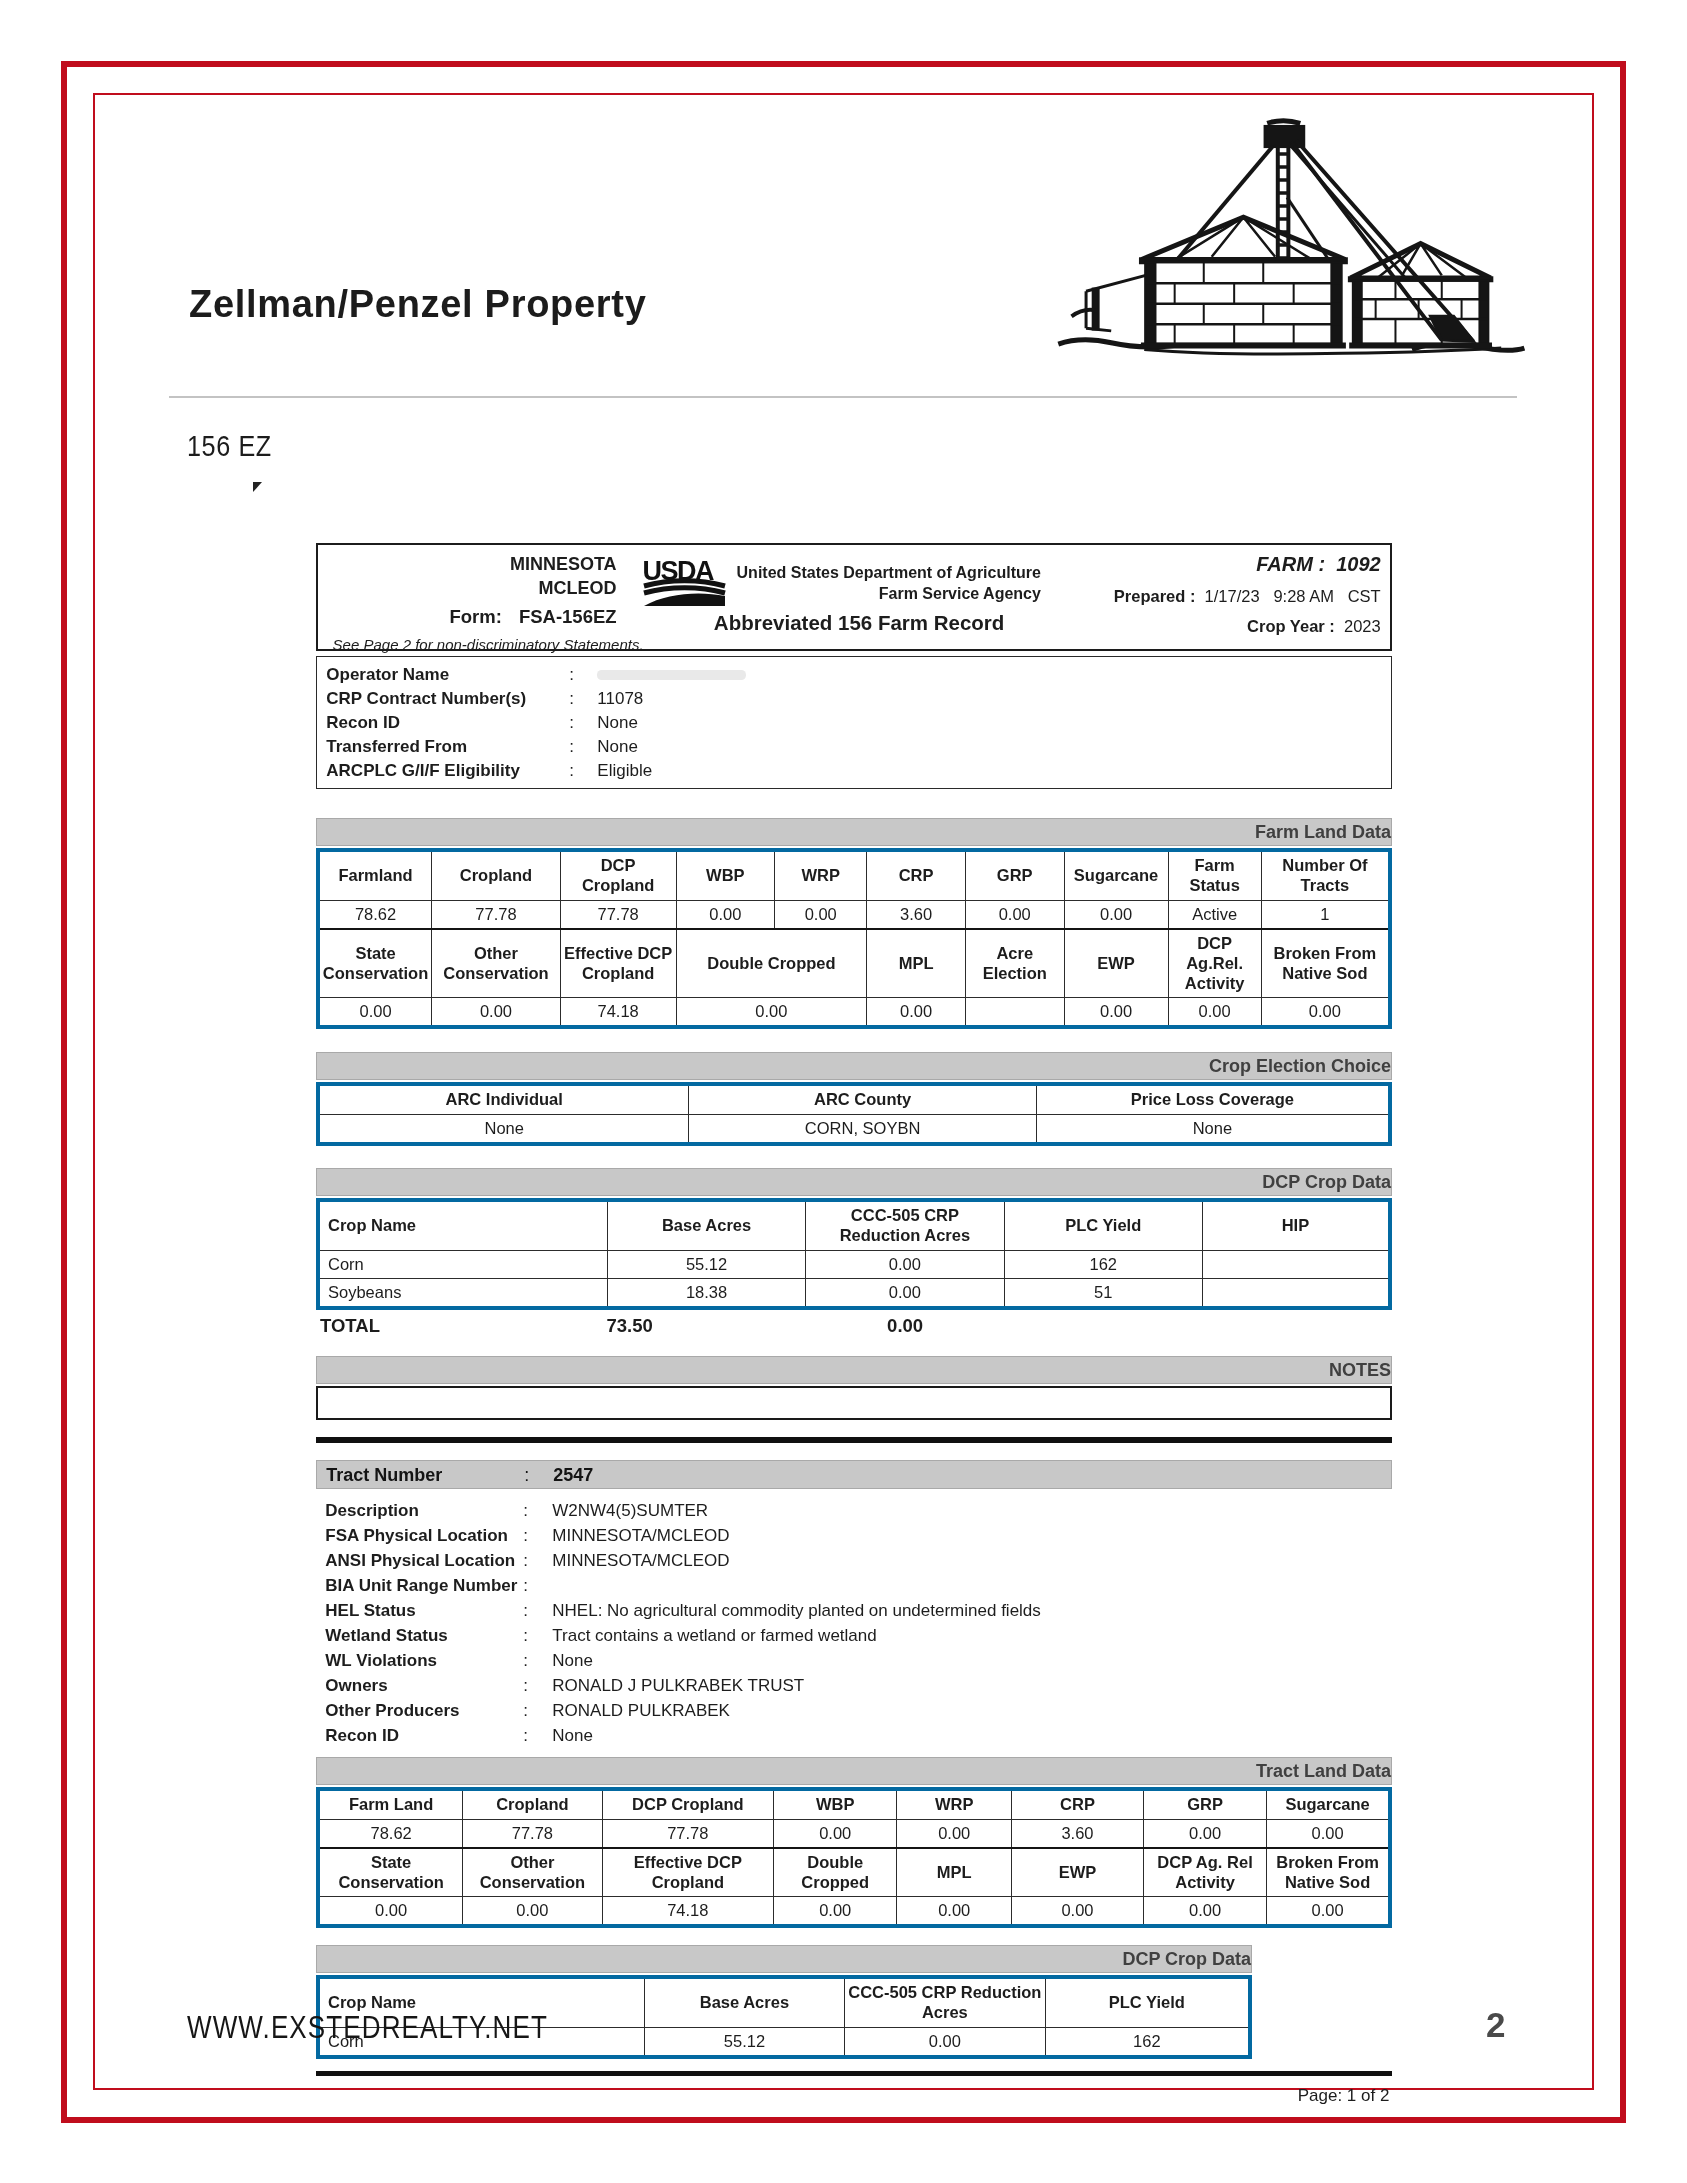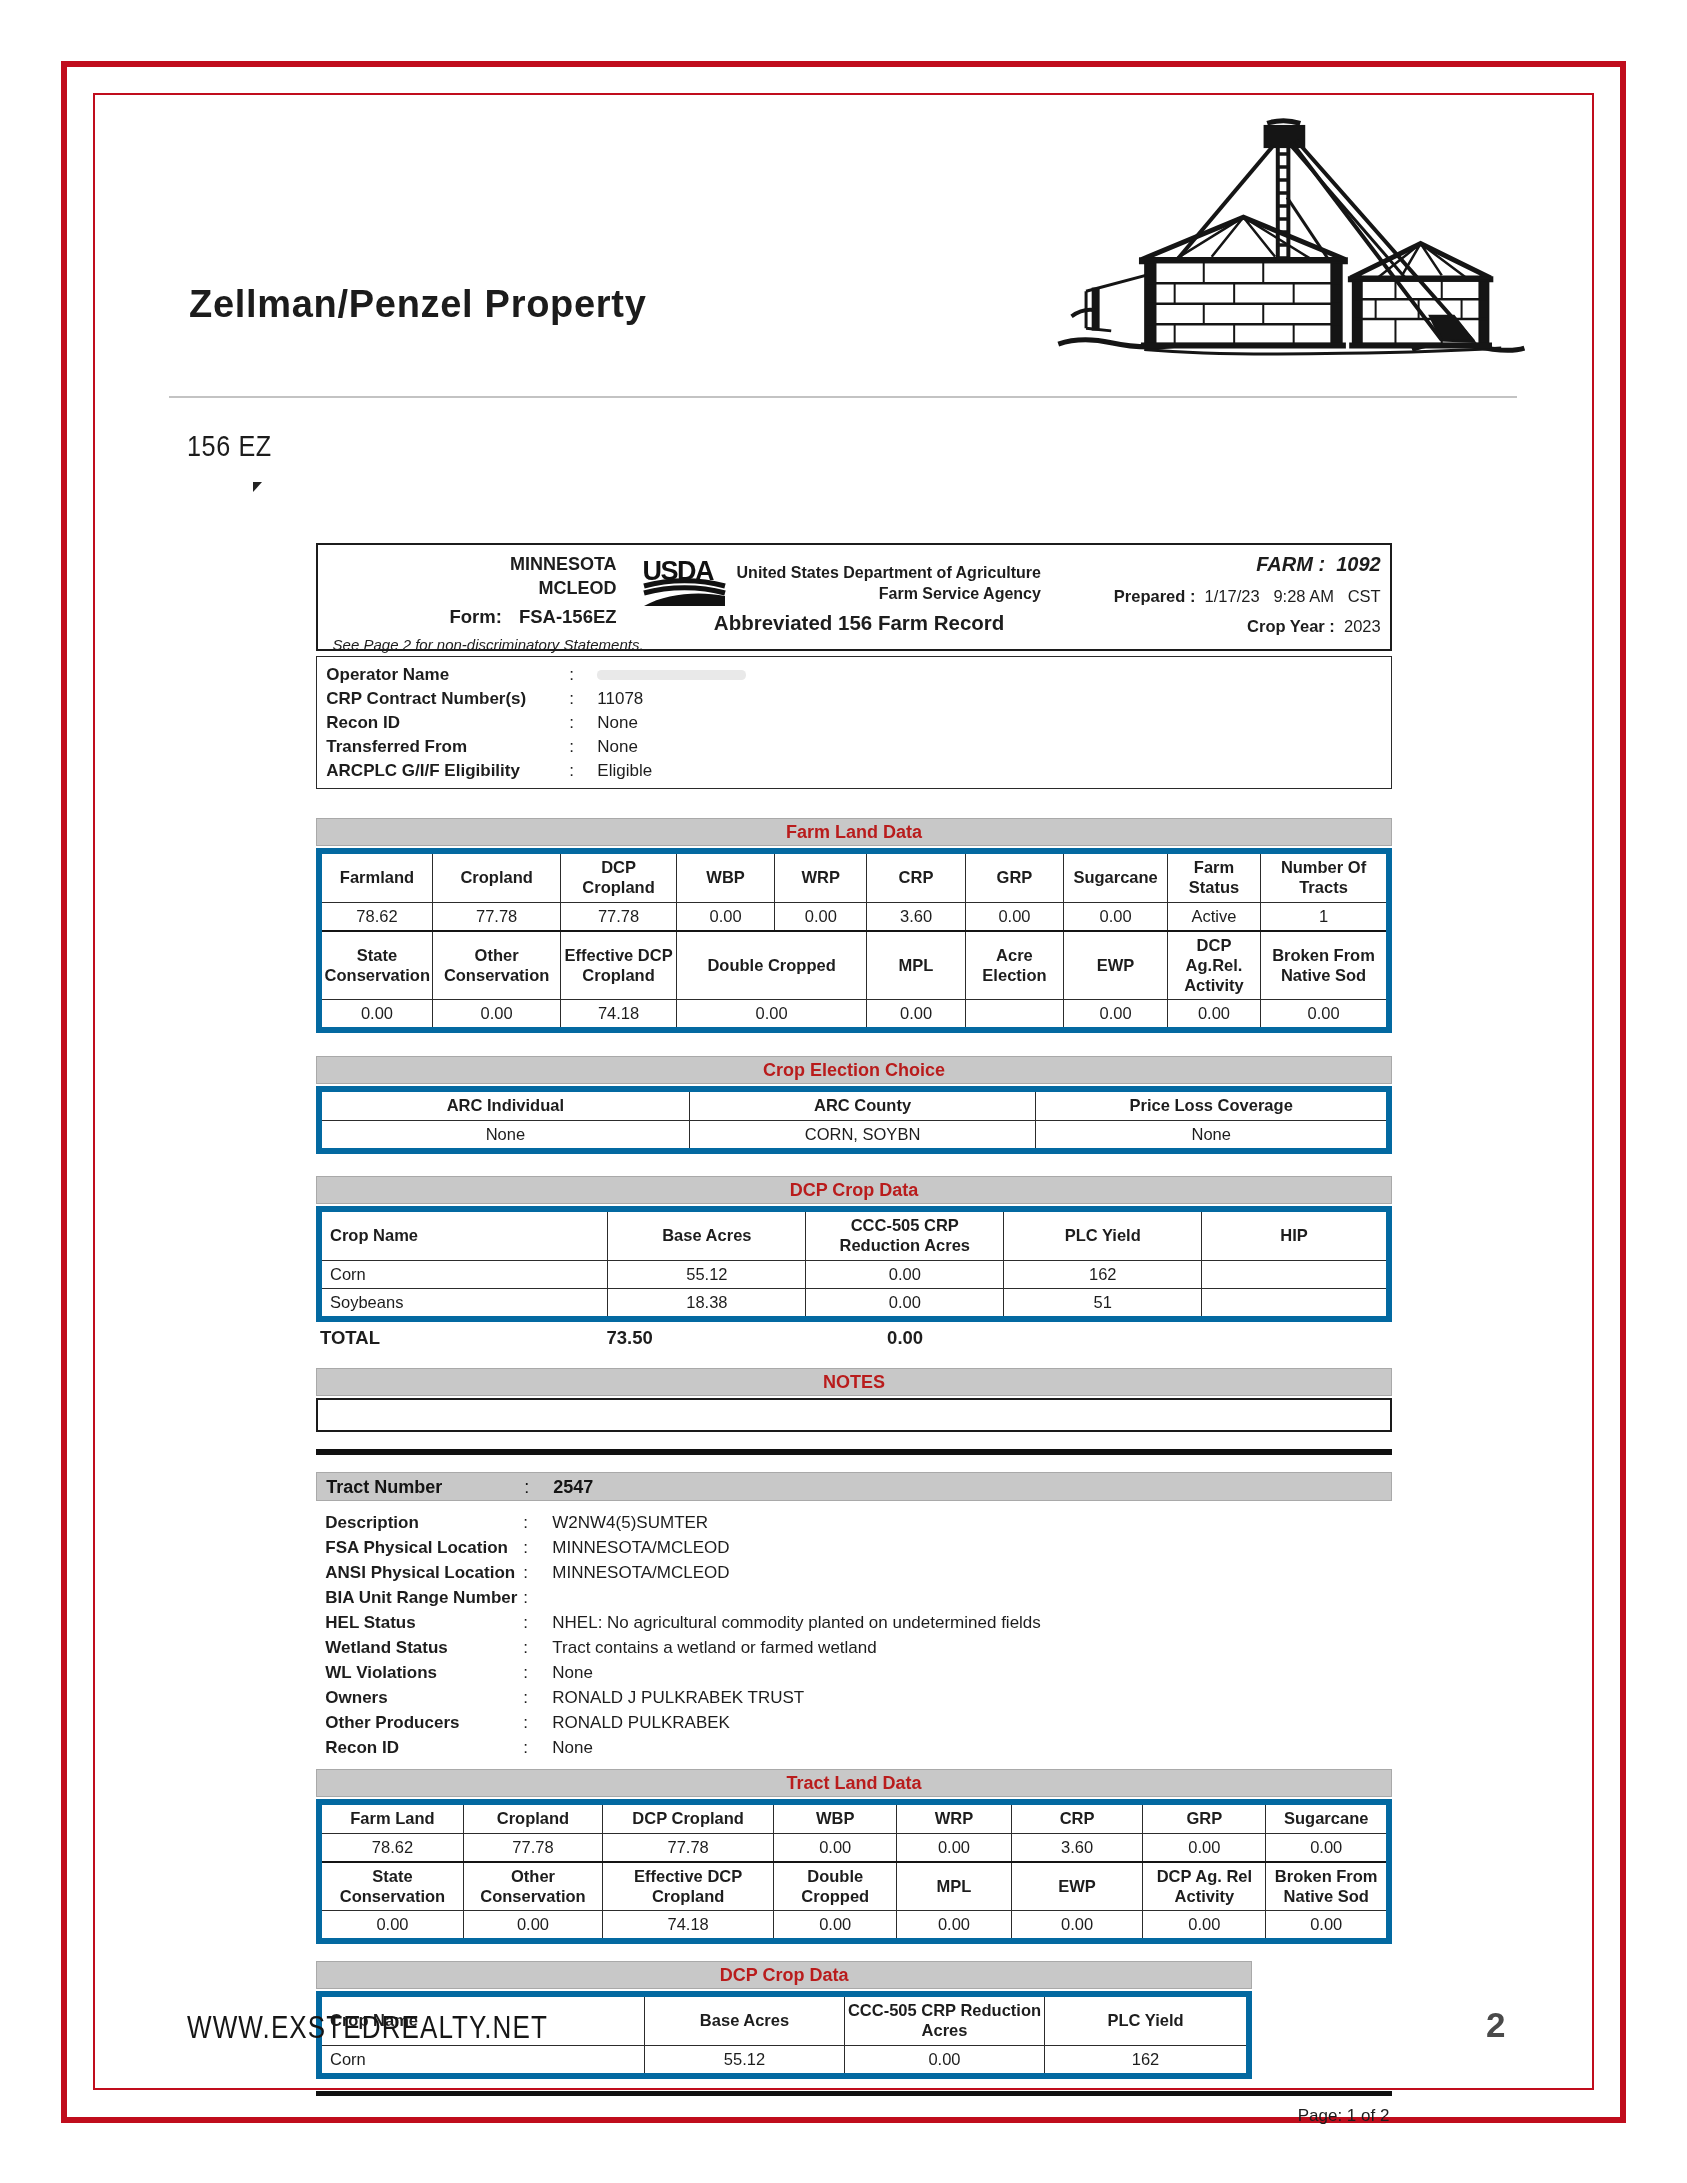--- a/index.html
+++ b/index.html
@@ -52,24 +52,24 @@
 
   .f-opbox { border:1.3px solid #2a2a2a; margin-top:4.6px; padding:6.6px 0 5.3px 9.3px; }
   .op-row { display:flex; font-size:17px; line-height:24px; }
   .op-label { width:243px; font-weight:bold; }
   .op-colon { width:28px; text-align:left; }
   .op-value { flex:1; }
   .redact { display:inline-block; width:149px; height:10px; background:#d7d7d7; opacity:.55;
             border-radius:4.6px; }
 
   .bar { background:#c8c8c8; border:0.7px solid #a9a9a9; height:28px; line-height:26.5px;
-         text-align:center; font-weight:bold; font-size:18px; color:#b91c1c; }
+         text-align:right; font-weight:bold; font-size:18px; color:#404040; }
 
   table { border-collapse:collapse; table-layout:fixed; width:100%; background:#fff; }
-  table { border:6px solid #0369a1; }
+  table { border:4px solid #0369a1; }
   th, td { border:1.3px solid #2c2c2c; font-size:16.5px; text-align:center; padding:4px 2.6px;
            overflow:hidden; }
   th { font-weight:bold; line-height:1.2; }
   tr.vals td { font-weight:normal; }
   tr.hdr2 th, tr.hdr th { border-top:2px solid #141414; }
   .cellL { text-align:left; padding-left:8px; }
 
   .total-row { position:relative; height:26.5px; margin-top:5.3px; font-size:18.5px; font-weight:bold; }
   .total-row .tl { position:absolute; left:4px; }
   .total-row .tb { position:absolute; left:27%;  width:18.5%; text-align:left; }

